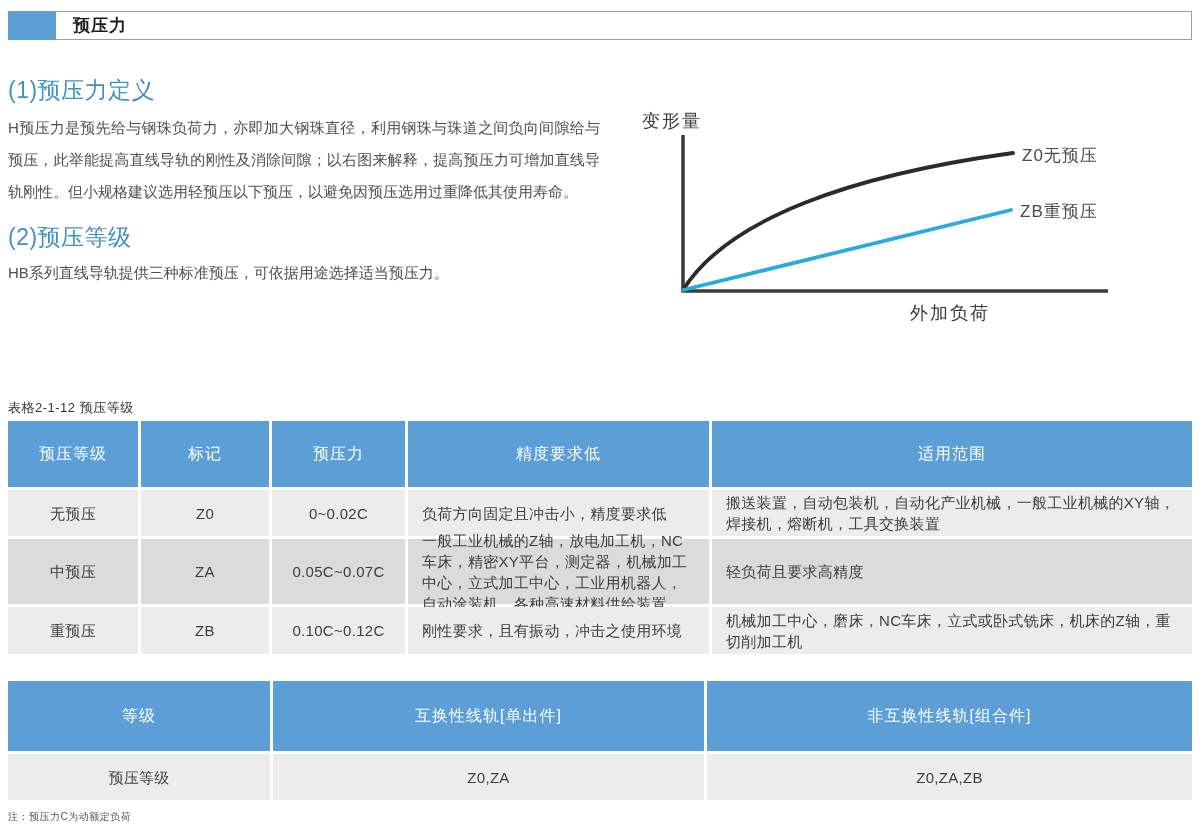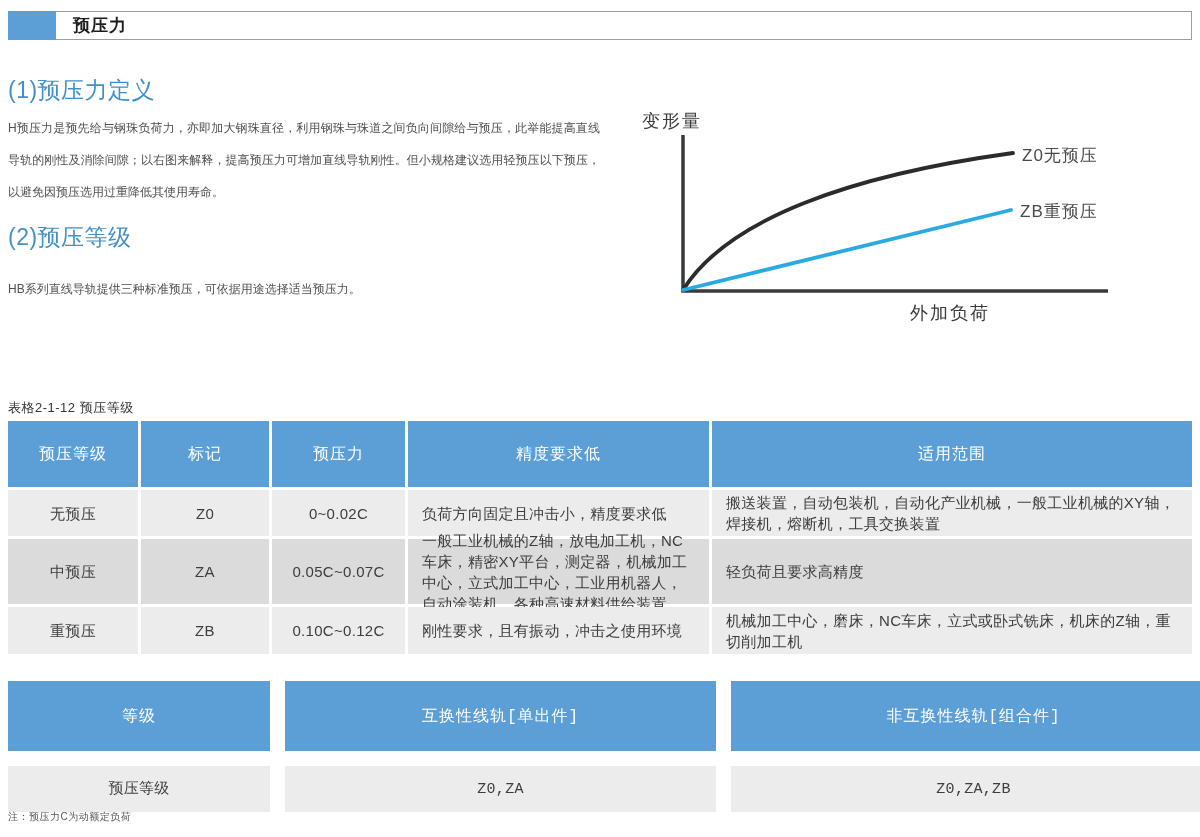--- a/index.html
+++ b/index.html
@@ -13,38 +13,38 @@
     border:1px solid #9e9e9e;background:#fff;display:flex;align-items:center;
   }
   .title-block{
     position:absolute;left:-1px;top:-1px;width:48px;height:29px;background:#5b9fd6;
   }
   .title-text{margin-left:64px;font-size:17px;font-weight:bold;color:#1c1c1c;letter-spacing:1px;}
   
   .left-col{position:absolute;left:8px;top:70px;width:592px;}
   .sec-heading{font-size:23px;color:#4191c8;line-height:28px;margin:6px 0 0;letter-spacing:0.5px;}
   .sec-heading.second{margin-top:15px;}
-  .body-p{font-size:12px;line-height:32px;color:#4f4f4f;margin:8px 0 0;text-align:justify;}
-  .body-p.second{margin-top:22px;}
+  .body-p{font-size:15px;line-height:32px;color:#4f4f4f;margin:8px 0 0;text-align:justify;}
+  .body-p.second{margin-top:6px;}
   
   .chart{position:absolute;left:628px;top:103px;width:565px;height:235px;}
   .chart svg{display:block;}
   .axis-label{font-size:18px;fill:#3a3a3a;letter-spacing:2px;}
   .series-label{font-size:17px;fill:#4a4a4a;letter-spacing:1px;}
   
   .tbl-caption{position:absolute;left:8px;top:399px;font-size:13px;color:#333;letter-spacing:0.5px;}
   .t1{
     position:absolute;left:8px;top:421px;width:1184px;
     display:grid;grid-template-columns:130px 128px 133px 301px 480px;
     grid-template-rows:66px 46px 65px 47px;gap:3px;background:#fff;
   }
   .t2{
     position:absolute;left:8px;top:681px;width:1132px;
     display:grid;grid-template-columns:262px 431px 485px;
-    grid-template-rows:70px 46px;gap:15px;background:#fff;font-family:Liberation Mono, monospace;
+    grid-template-rows:70px 46px;gap:3px;background:#fff;
   }
   .th{
     background:#5b9fd6;color:#ffffff;display:flex;align-items:center;justify-content:center;
     font-size:16px;letter-spacing:1px;
   }
   .td{
     background:#ececec;display:flex;align-items:center;justify-content:center;
     font-size:15px;color:#3d3d3d;text-align:center;line-height:21px;letter-spacing:0.3px;
   }
   .td.dark{background:#dbdbdb;}

